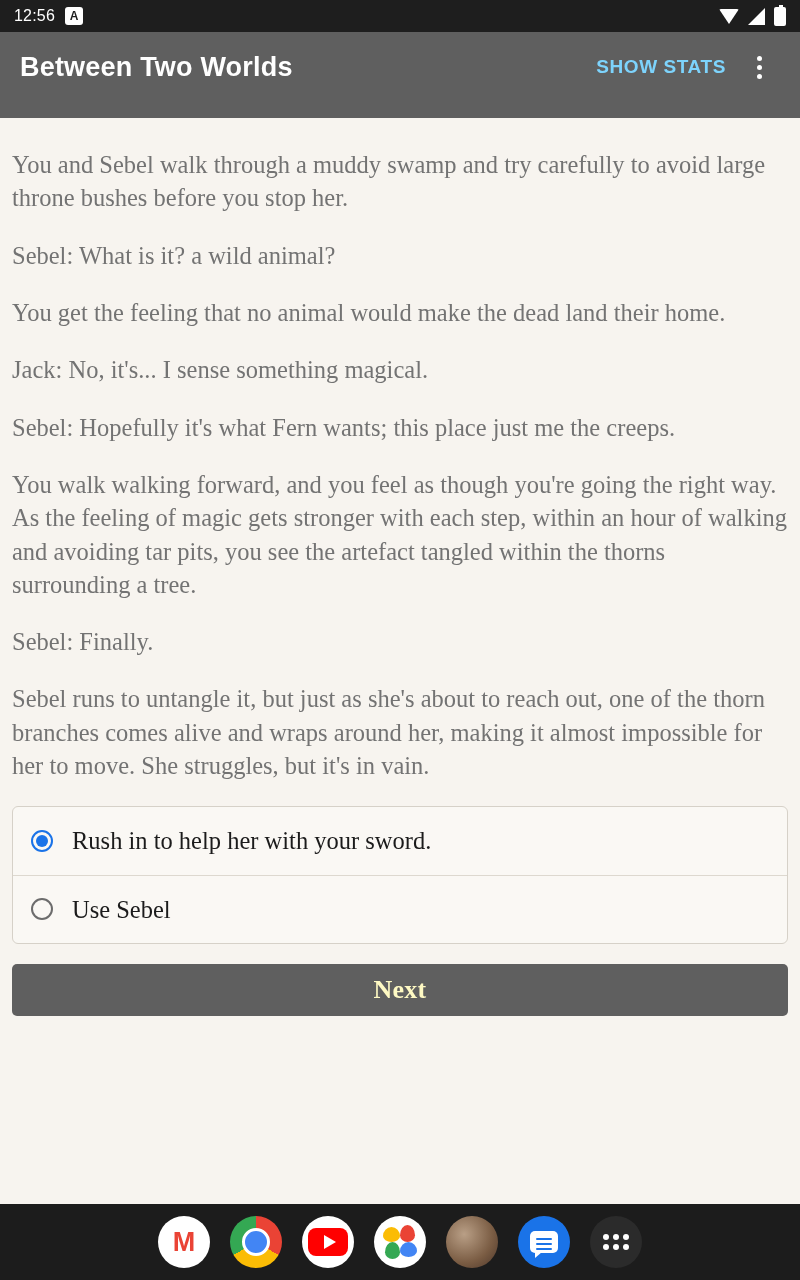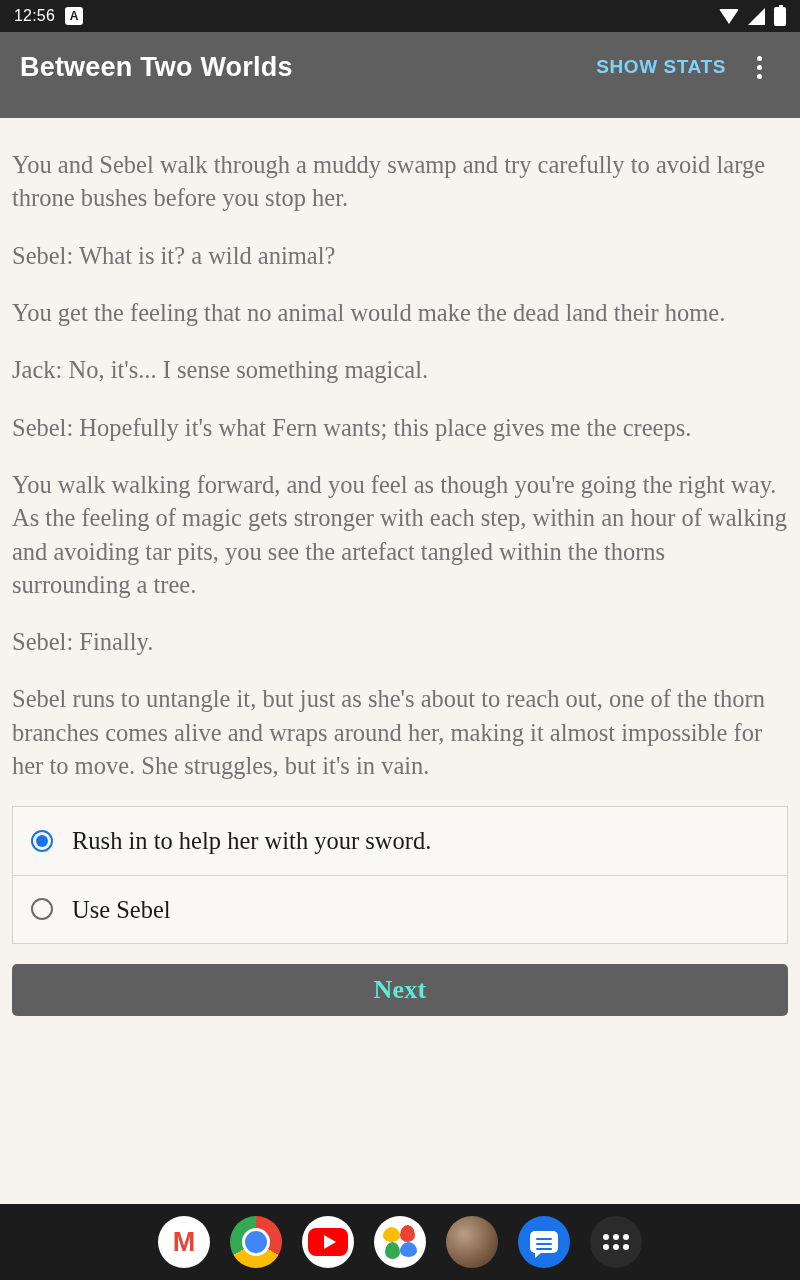--- a/index.html
+++ b/index.html
@@ -120,21 +120,21 @@
     font-family: "Liberation Serif", serif;
     font-size: 24.5px;
     line-height: 1.36;
     color: #737373;
     margin: 0 0 24px 0;
   }
 
   
   .choices {
     border: 1px solid #d6d1c8;
-    border-radius: 0;
+    border-radius: 6px;
     background: #faf8f4;
   }
   .choice {
     display: flex;
     align-items: center;
     padding: 19px 18px;
     cursor: pointer;
   }
   .choice + .choice { border-top: 1px solid #ddd8cf; }
   .radio {
@@ -166,21 +166,21 @@
   }
 
   
   .next-button {
     margin: 20px 0 0 0;
     height: 52px;
     width: 100%;
     background: #5f5f5f;
     border: none;
     border-radius: 5px;
-    color: #5eead4;
+    color: #fef9c3;
     font-family: "Liberation Serif", serif;
     font-size: 26px;
     font-weight: bold;
     letter-spacing: .3px;
     cursor: pointer;
   }
 
   
   .dock {
     flex: 0 0 76px;
@@ -326,21 +326,21 @@
       <span></span>
     </span>
   </div>
 
   <div class="content">
     <div class="story">
       <p>You and Sebel walk through a muddy swamp and try carefully to avoid large throne bushes before you stop her.</p>
       <p>Sebel: What is it? a wild animal?</p>
       <p>You get the feeling that no animal would make the dead land their home.</p>
       <p>Jack: No, it's... I sense something magical.</p>
-      <p>Sebel: Hopefully it's what Fern wants; this place gives me the creeps.</p>
+      <p>Sebel: Hopefully it's what Fern wants; this place just me the creeps.</p>
       <p>You walk walking forward, and you feel as though you're going the right way. As the feeling of magic gets stronger with each step, within an hour of walking and avoiding tar pits, you see the artefact tangled within the thorns surrounding a tree.</p>
       <p>Sebel: Finally.</p>
       <p>Sebel runs to untangle it, but just as she's about to reach out, one of the thorn branches comes alive and wraps around her, making it almost impossible for her to move. She struggles, but it's in vain.</p>
     </div>
 
     <div class="choices">
       <div class="choice">
         <span class="radio checked"></span>
         <span class="choice-label">Rush in to help her with your sword.</span>
       </div>

